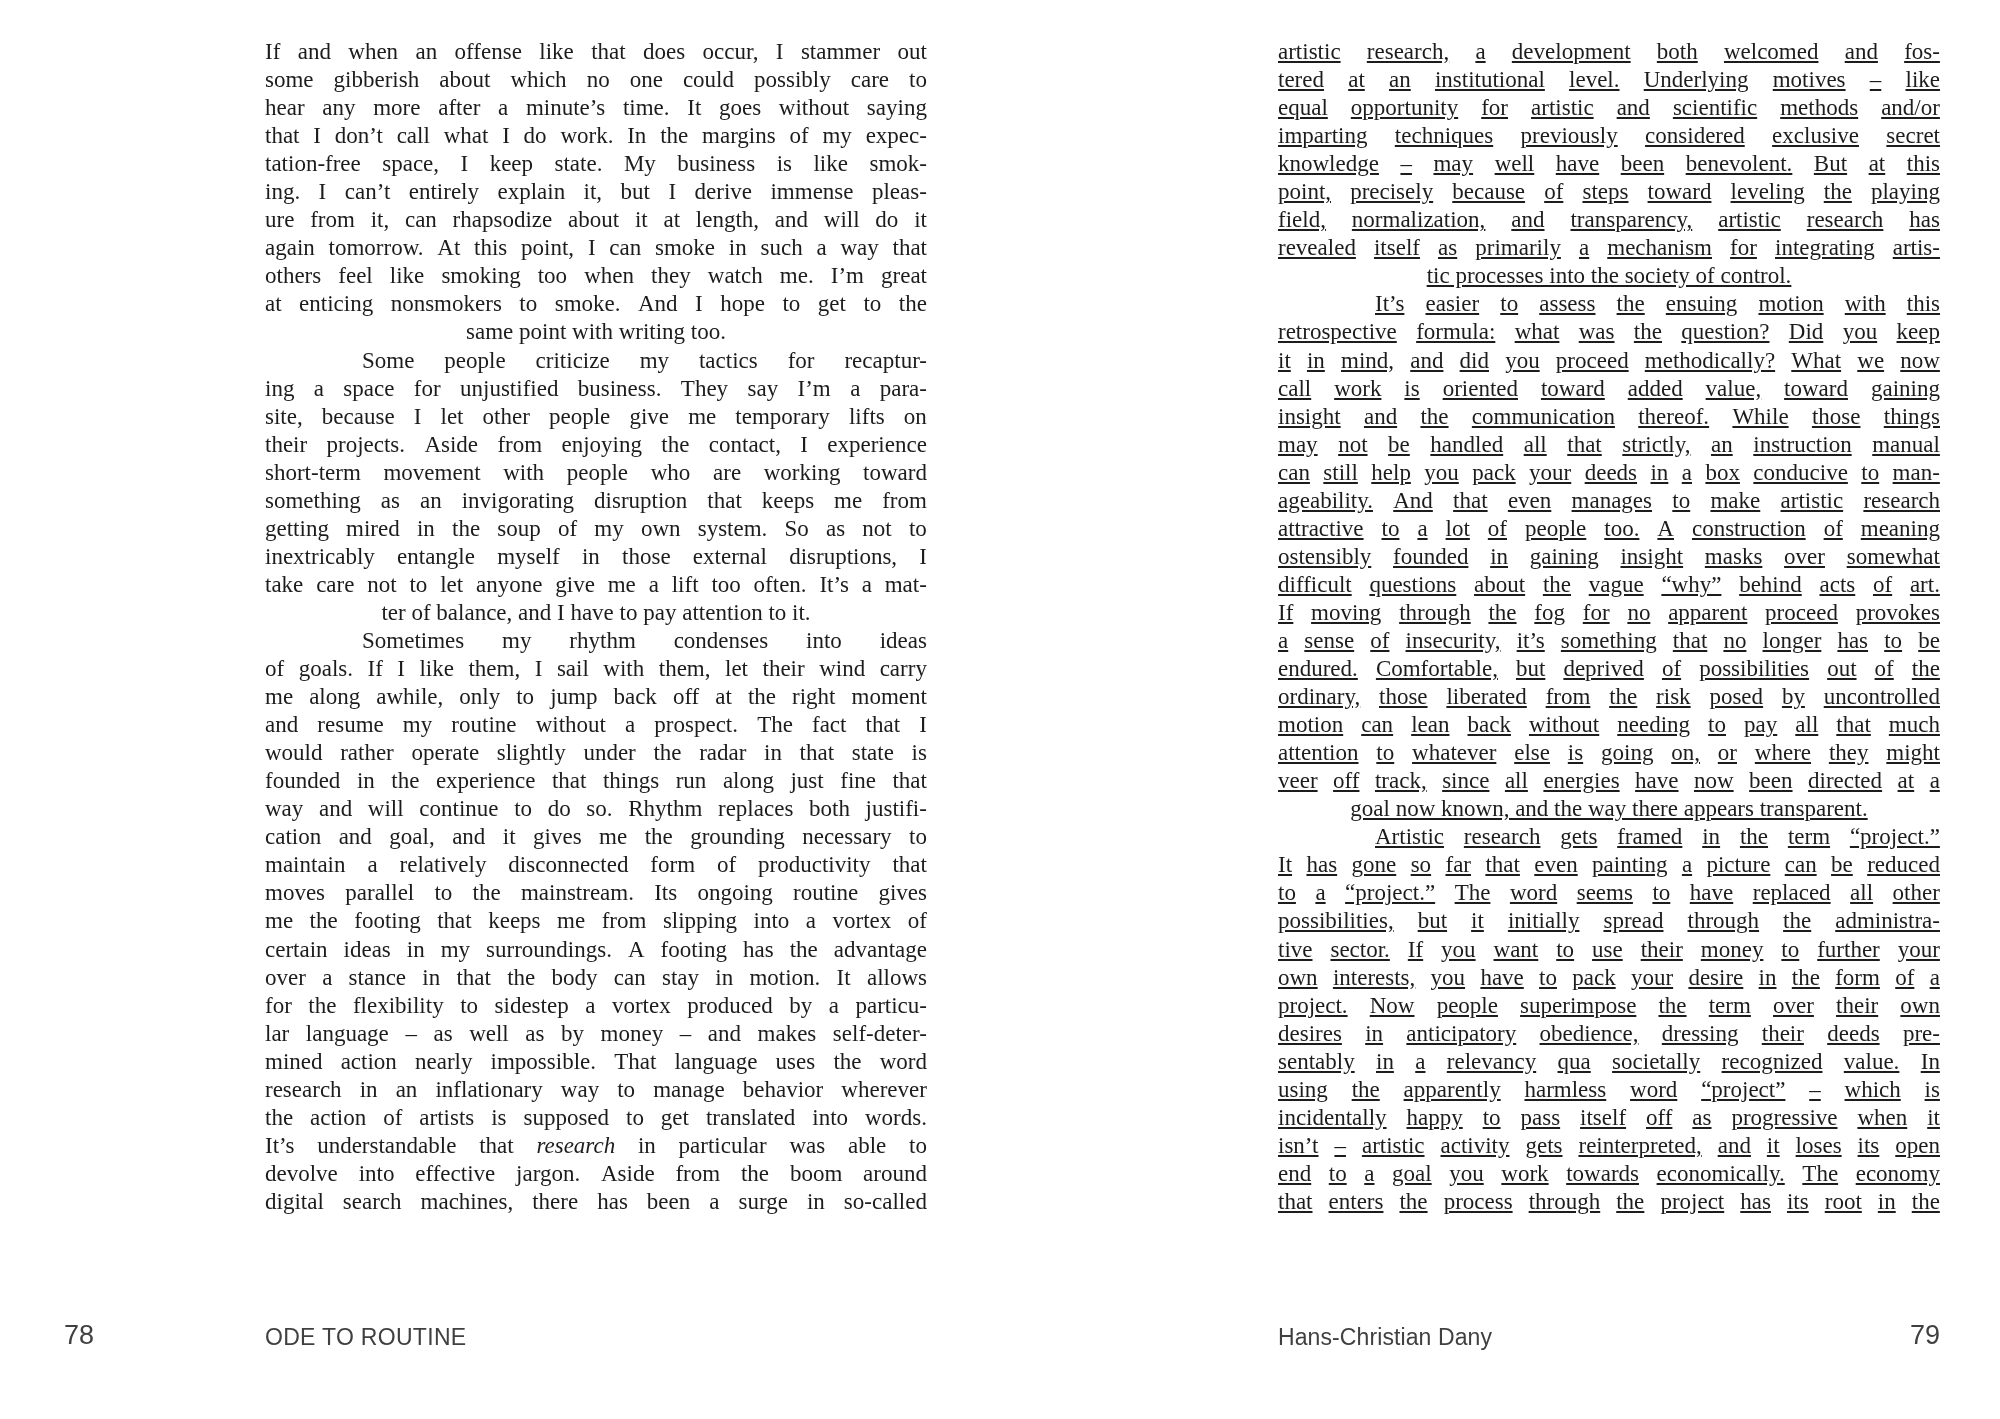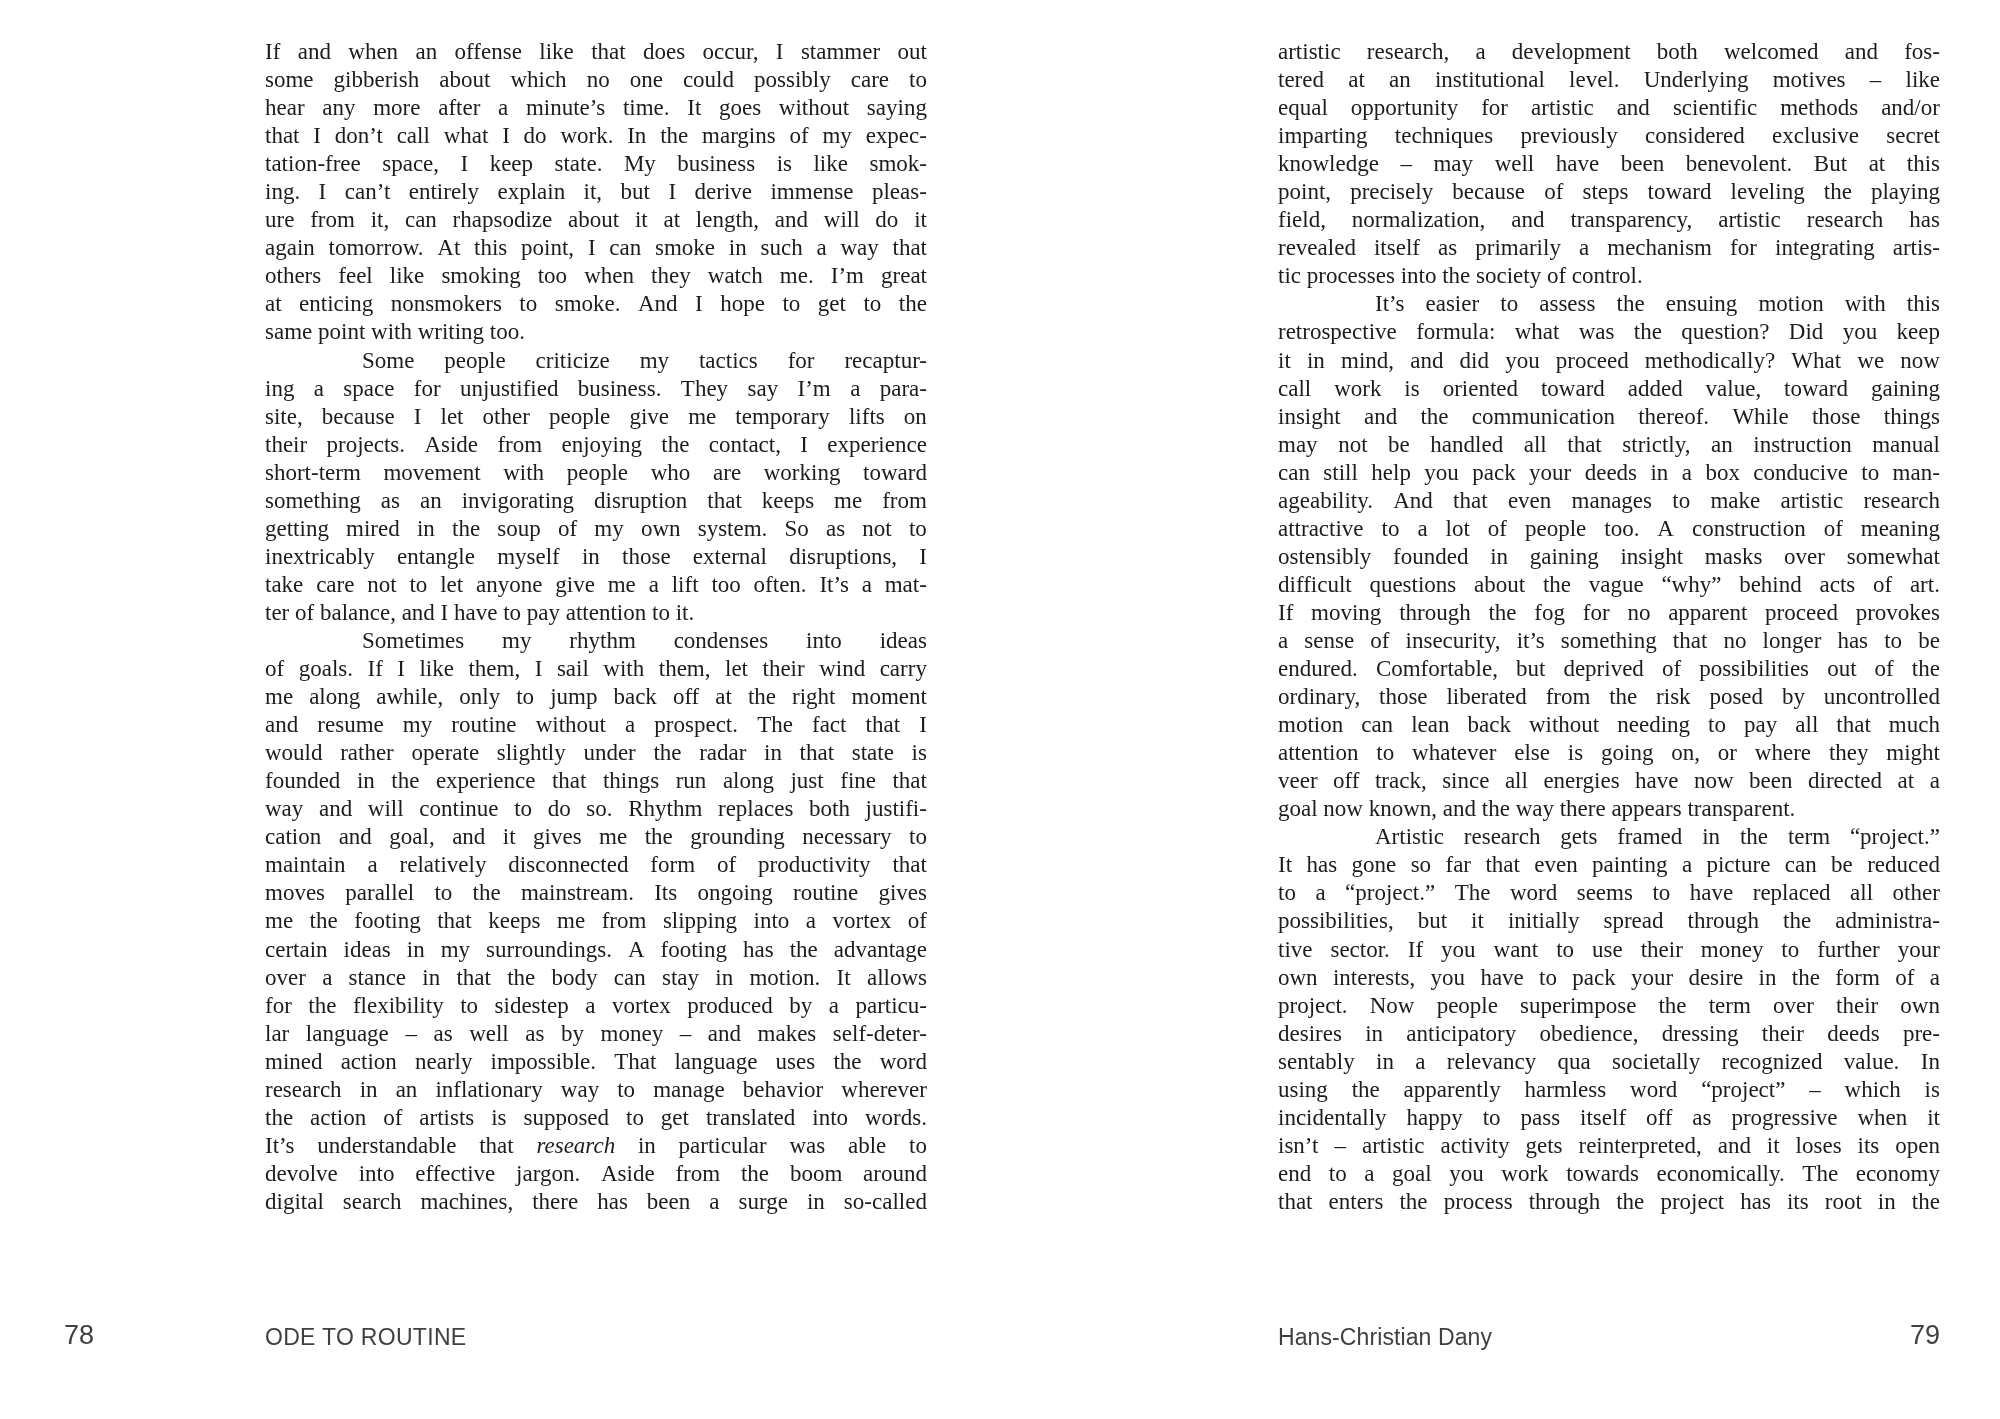--- a/index.html
+++ b/index.html
@@ -13,26 +13,26 @@
   }
   .page{position:absolute;top:0;height:1419px;}
   .page-left{left:0;width:1000px;}
   .page-right{left:1000px;width:1000px;}
   .col{
     position:absolute;top:38px;width:662px;
     font-size:23px;line-height:28.05px;
     text-rendering:optimizeLegibility;
   }
   .col-left{left:265px;}
-  .col-right{left:1278px;}
+  .col-right{left:1278px;text-decoration:underline;}
   .ln{height:28.05px;}
   .just{display:flex;justify-content:space-between;}
   .just span{white-space:pre;}
   .just span:not(:last-child){margin-right:2px;}
-  .end{display:block;text-align:left;}
+  .end{display:block;text-align:center;}
   .ind{padding-left:97px;}
   .it{font-style:italic;}
   .footer-item{
     position:absolute;
     font-family:"Liberation Sans","DejaVu Sans",sans-serif;
     color:#404040;
   }
   .pagenum{font-size:27px;line-height:27px;top:1322px;}
   .runner{font-size:23px;line-height:23px;top:1326px;letter-spacing:0.3px;}
   #pn-left{left:64px;}

